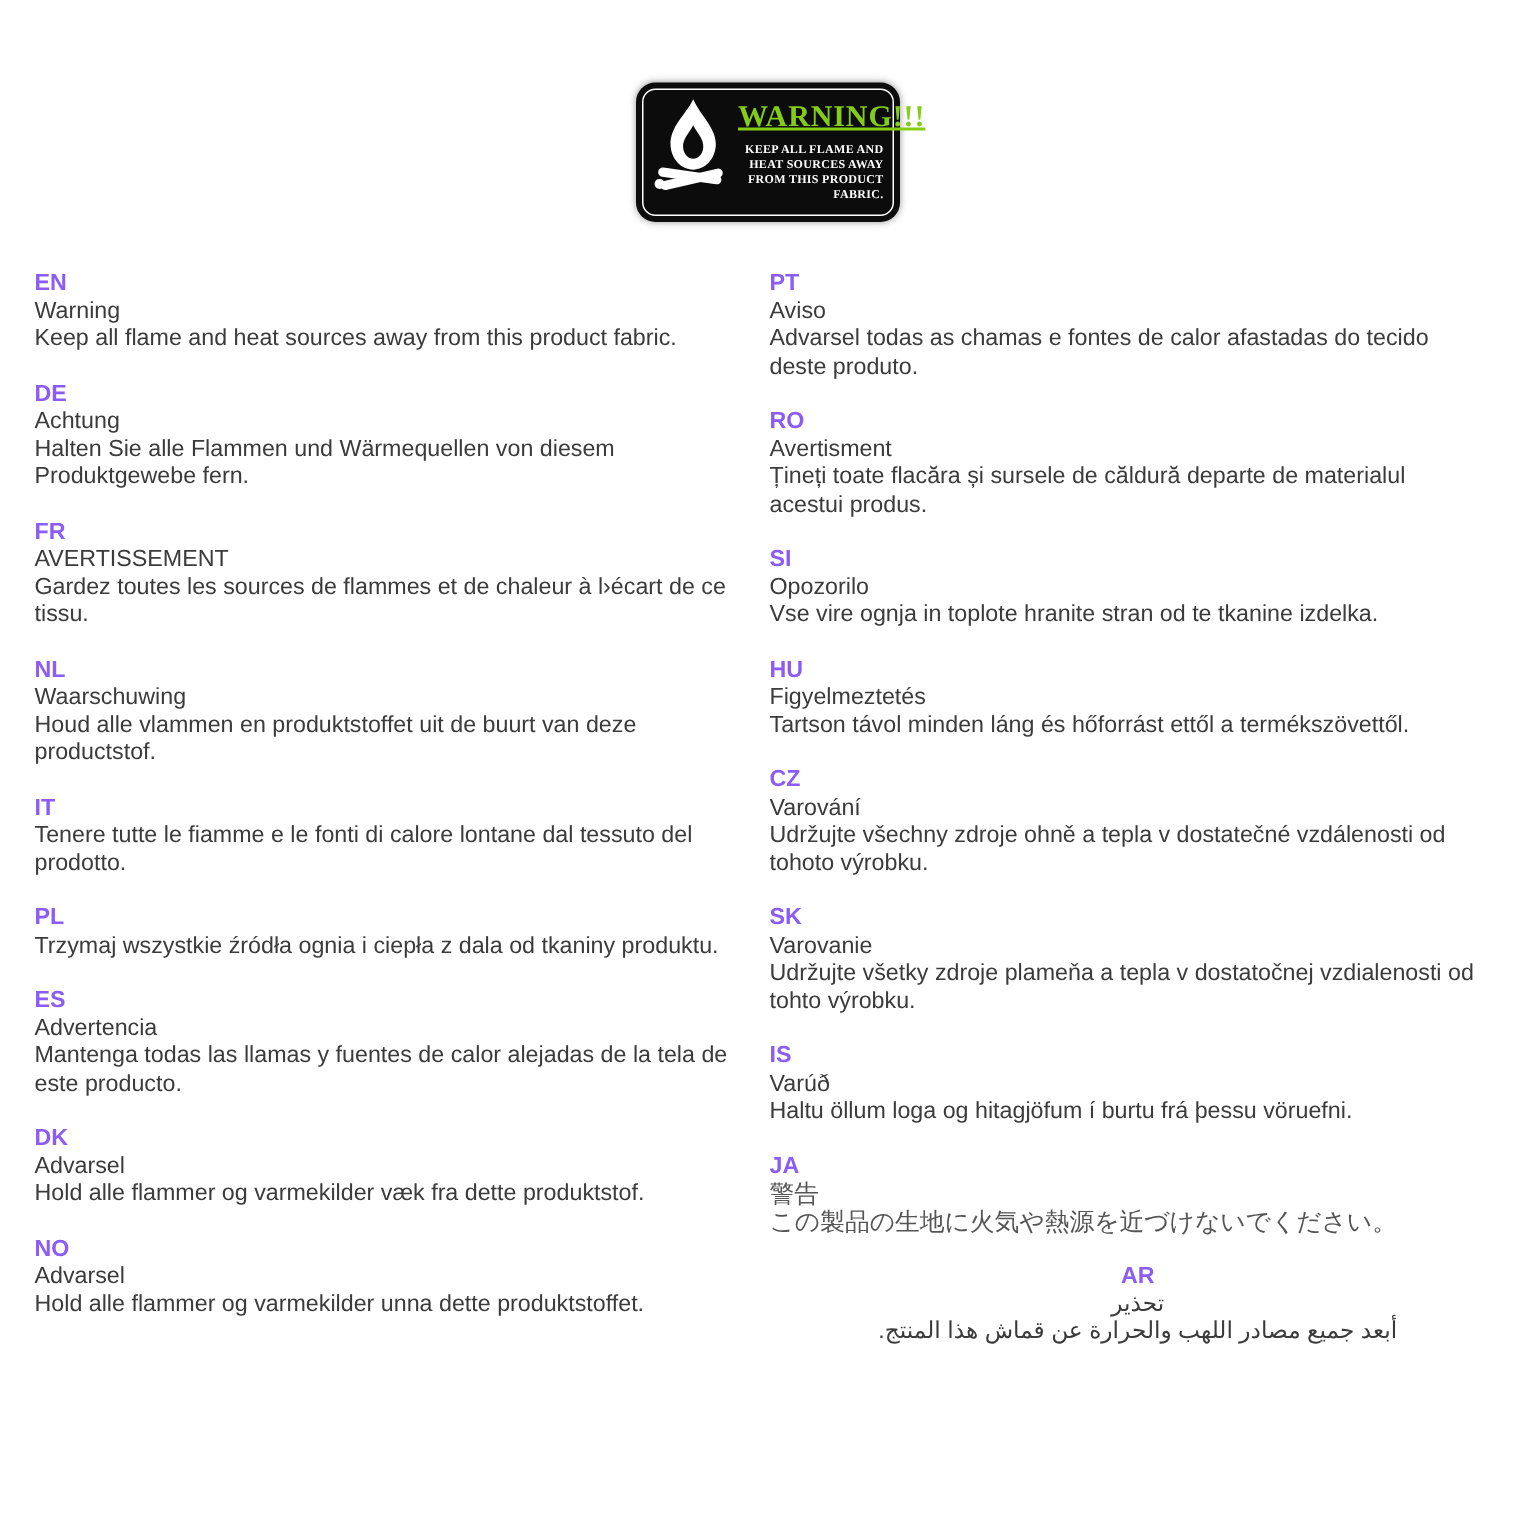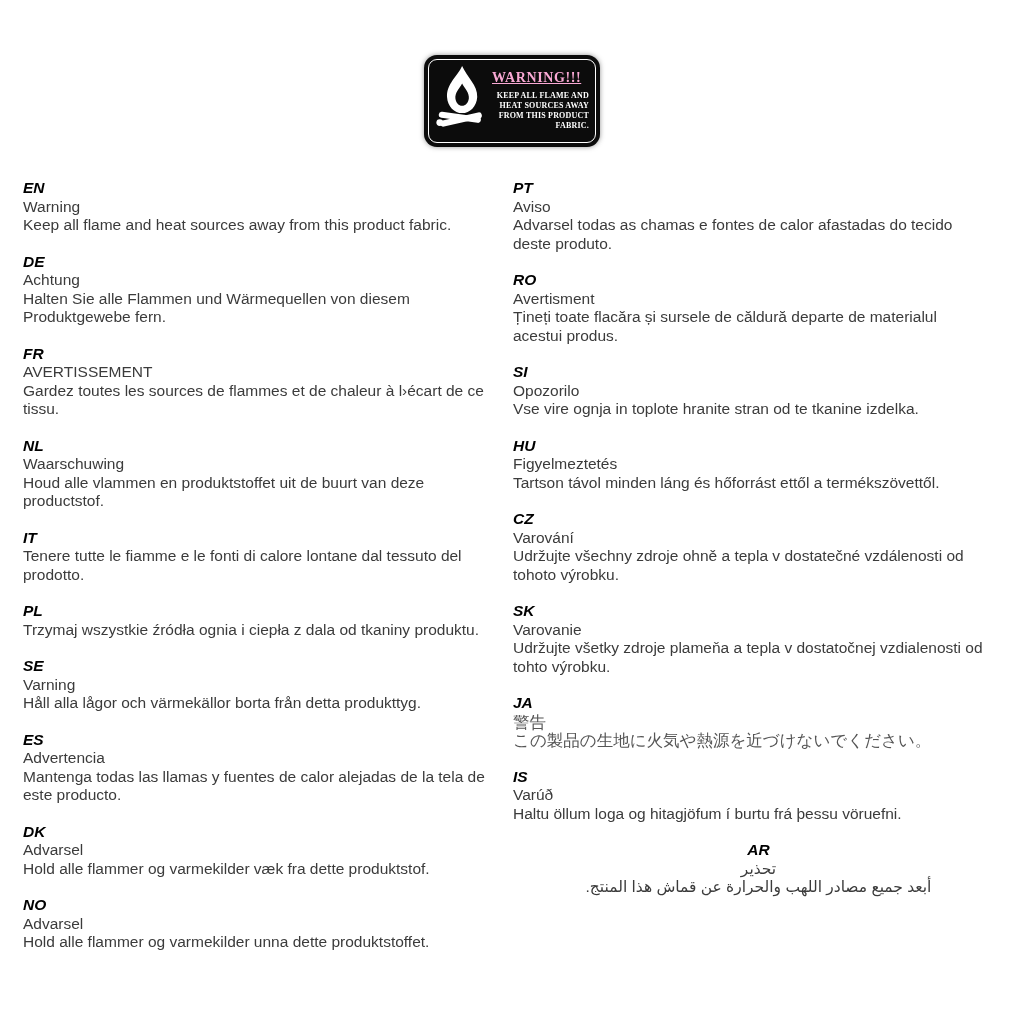--- a/index.html
+++ b/index.html
@@ -26,23 +26,24 @@
     display: flex;
     align-items: center;
     padding: 5px 6px 7px 4px;
     gap: 3px;
   }
   .badge-icon { flex: 0 0 auto; }
   .badge-text { flex: 1 1 auto; min-width: 0; }
   .badge-title {
     font-family: "Liberation Serif", "DejaVu Serif", serif;
     font-weight: bold;
-    font-size: 14px;
+    font-size: 20px;
     letter-spacing: 0.6px;
-    color: #f9a8d4;
+    color: #84cc16;
+    text-align: center;
     text-decoration: underline;
     margin-bottom: 5px;
     white-space: nowrap;
   }
   .badge-sub {
     font-family: "Liberation Serif", "DejaVu Serif", serif;
     font-weight: bold;
     font-size: 8px;
     line-height: 10px;
     letter-spacing: 0.2px;
@@ -64,23 +65,22 @@
 
   .block {
     margin: 0 0 18px 0;
     font-size: 15.5px;
     line-height: 18.5px;
   }
   .block .code {
     font-size: 15.5px;
     line-height: 18.5px;
     font-weight: bold;
-    color: #000000;
+    color: #8b5cf6;
     margin: 0;
-    font-style: italic;
   }
   .block .title { color: #3b3b3b; }
   .block .body  { color: #3b3b3b; white-space: pre-line; }
 
   .block.rtl { direction: rtl; text-align: center; }
   .block.cjk .title,
   .block.cjk .body {
     font-family: "Liberation Sans", "DejaVu Sans", sans-serif;
     font-size: 16.5px;
     color: #555555;
@@ -153,25 +153,20 @@
     <h2 class="code">IT</h2>
     <div class="body">Tenere tutte le fiamme e le fonti di calore lontane dal tessuto del
 prodotto.</div>
   </section>
 
   <section class="block">
     <h2 class="code">PL</h2>
     <div class="body">Trzymaj wszystkie źródła ognia i ciepła z dala od tkaniny produktu.</div>
   </section>
 
-  <section class="block">
-    <h2 class="code">SE</h2>
-    <div class="title">Varning</div>
-    <div class="body">Håll alla lågor och värmekällor borta från detta produkttyg.</div>
-  </section>
 
   <section class="block">
     <h2 class="code">ES</h2>
     <div class="title">Advertencia</div>
     <div class="body">Mantenga todas las llamas y fuentes de calor alejadas de la tela de
 este producto.</div>
   </section>
 
   <section class="block">
     <h2 class="code">DK</h2>
@@ -220,31 +215,31 @@
   </section>
 
   <section class="block">
     <h2 class="code">SK</h2>
     <div class="title">Varovanie</div>
     <div class="body">Udržujte všetky zdroje plameňa a tepla v dostatočnej vzdialenosti od
 tohto výrobku.</div>
   </section>
 
 
+  <section class="block">
+    <h2 class="code">IS</h2>
+    <div class="title">Varúð</div>
+    <div class="body">Haltu öllum loga og hitagjöfum í burtu frá þessu vöruefni.</div>
+  </section>
+
   <section class="block cjk">
     <h2 class="code">JA</h2>
     <div class="title">警告</div>
     <div class="body">この製品の生地に火気や熱源を近づけないでください。</div>
   </section>
 
-  <section class="block">
-    <h2 class="code">IS</h2>
-    <div class="title">Varúð</div>
-    <div class="body">Haltu öllum loga og hitagjöfum í burtu frá þessu vöruefni.</div>
-  </section>
-
   <section class="block rtl" dir="rtl">
     <h2 class="code">AR</h2>
     <div class="title">تحذير</div>
     <div class="body">أبعد جميع مصادر اللهب والحرارة عن قماش هذا المنتج.</div>
   </section>
 </div>
 </div>
 
 </body></html>

